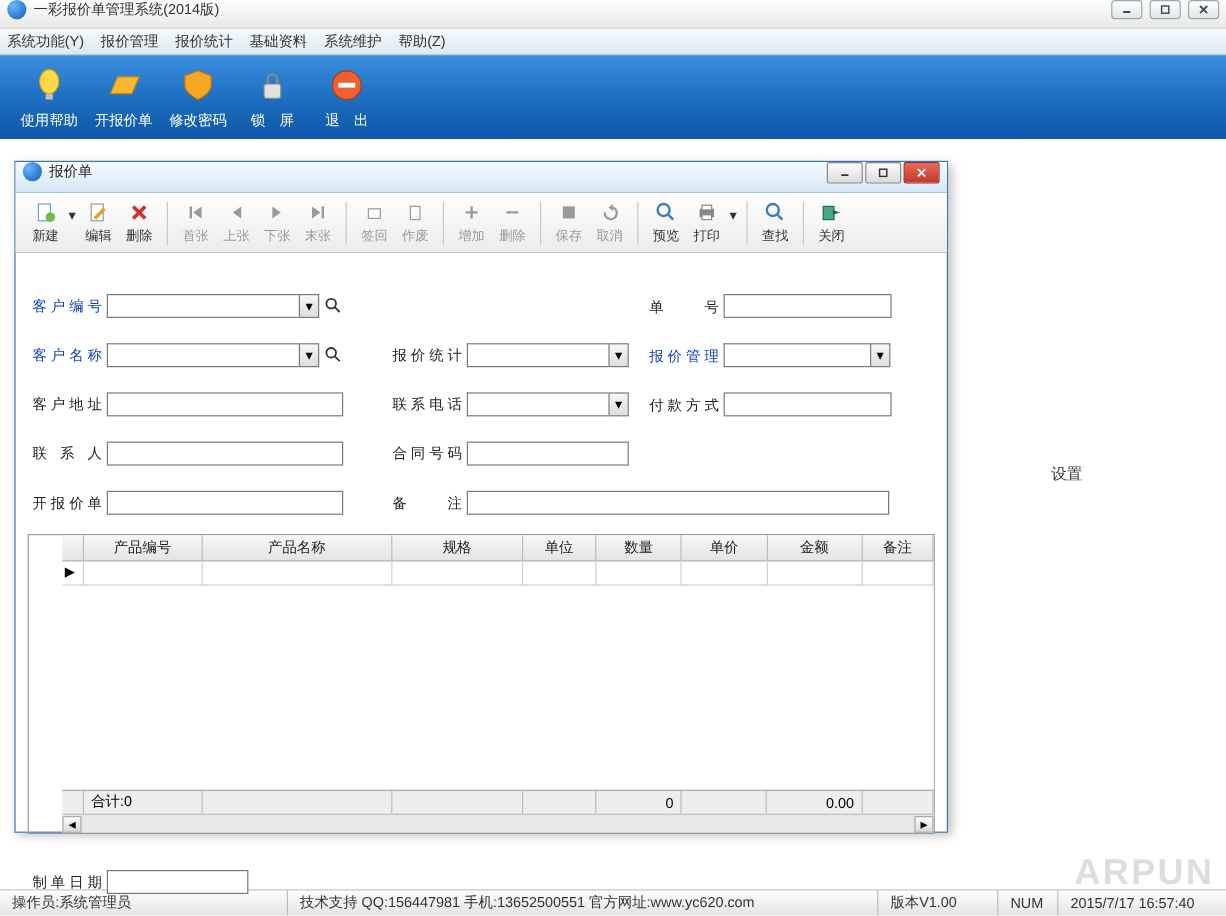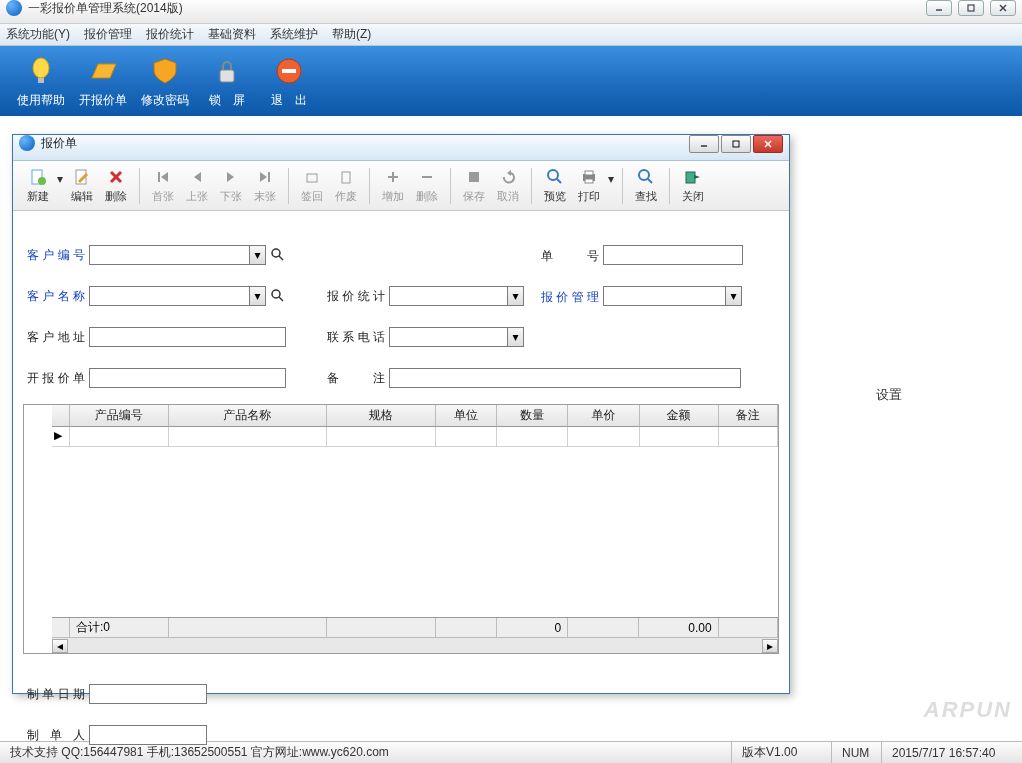--- a/index.html
+++ b/index.html
@@ -70,21 +70,21 @@
 .grid-footer { display: flex; background: #eee; border-top: 1px solid #9a9a9a; height: 20px; align-items: center; }
 .gf { border-right: 1px solid #bcbcbc; text-align: right; padding: 0 6px; height: 100%; display: flex; align-items: center; }
 .grid-scroll { height: 16px; background: #e8e8e8; border-top: 1px solid #bcbcbc; display:flex; align-items:center; }
 .grid-scroll .sbtn { width:16px; height:14px; background: linear-gradient(#fefefe,#d8d8d8); border:1px solid #aaa; margin:0; display:flex; align-items:center; justify-content:center; }
 
 .bottom-form { padding: 10px 14px; }
 .bottom-form .form-row { margin-bottom: 5px; }
 .bottom-form .inp { width: 118px; }
 
 .bg-text { position: absolute; right: 120px; top: 270px; color: #333; font-size: 13px; }
-.watermark { position: absolute; right: 10px; bottom: 40px; font-size: 22px; font-weight: bold; color: rgba(120,120,120,0.25); letter-spacing: 2px; font-family: Arial; font-style: italic; }
+.watermark { position: absolute; right: 10px; bottom: 18px; font-size: 30px; font-weight: bold; color: rgba(120,120,120,0.25); letter-spacing: 2px; font-family: Arial; }
 </style>
 </head>
 <body>
 
 <div class="main-window">
 
   <div class="main-titlebar">
     <div class="icon"></div>
     <div class="title">一彩报价单管理系统(2014版)</div>
     <div class="win-controls">
@@ -160,20 +160,24 @@
         </div>
       <div class="tlabel">退　出</div>
     </div>
   </div>
 
   <div class="main-body">
     <div class="bg-text">设置</div>
   </div>
 
   <div class="status-bar">
+    <div class="cell" style="width:240px">
+        <span>操作员:</span>
+        <span>系统管理员</span>
+      </div>
     <div class="cell flex1">技术支持 QQ:156447981 手机:13652500551 官方网址:www.yc620.com</div>
     <div class="cell" style="width:100px">版本V1.00</div>
     <div class="cell" style="width:50px">NUM</div>
     <div class="cell" style="width:140px;border-right:none">2015/7/17 16:57:40</div>
   </div>
 
   <div class="watermark">ARPUN</div>
 
   <div class="dialog">
     <div class="dlg-titlebar">
@@ -454,20 +458,35 @@
           <span class="lbl">客户地址</span>
           <input class="inp" style="width: 197px;">
         </div>
         <div class="col2">
           <span class="lbl">联系电话</span>
           <div class="combo">
               <input class="inp" style="width: 118px;">
               <div class="cbtn">▾</div>
             </div>
         </div>
+        <div class="col3">
+          <span class="lbl">付款方式</span>
+          <input class="inp" style="width: 140px;">
+        </div>
+      </div>
+      <div class="form-row">
+        <div class="col1">
+          <span class="lbl">联 系 人</span>
+          <input class="inp" style="width: 197px;">
+        </div>
+        <div class="col2">
+          <span class="lbl">合同号码</span>
+          <input class="inp" style="width: 135px;">
+        </div>
+        <div class="col3"></div>
       </div>
       <div class="form-row">
         <div class="col1">
           <span class="lbl">开报价单</span>
           <input class="inp" style="width: 197px;">
         </div>
         <div class="col2" style="flex:1;width:auto">
           <span class="lbl">备　　注</span>
           <input class="inp" style="width: 352px;">
         </div>

